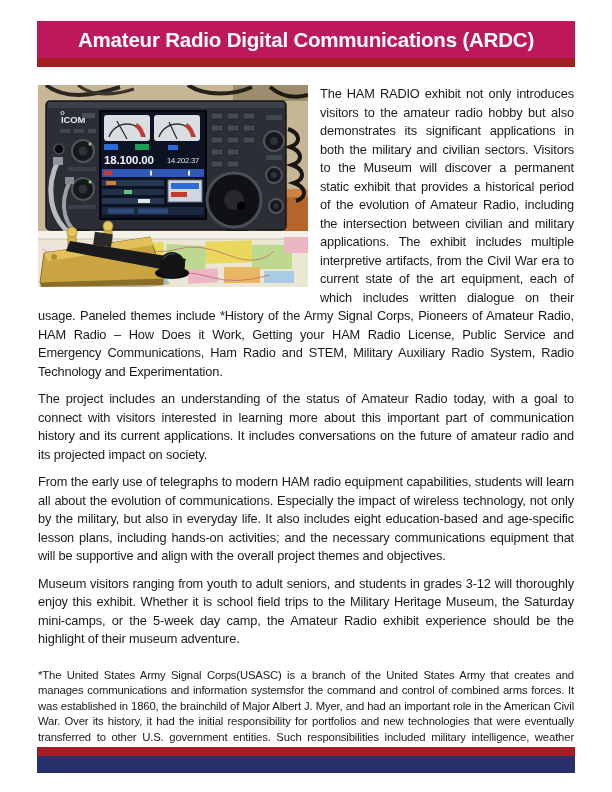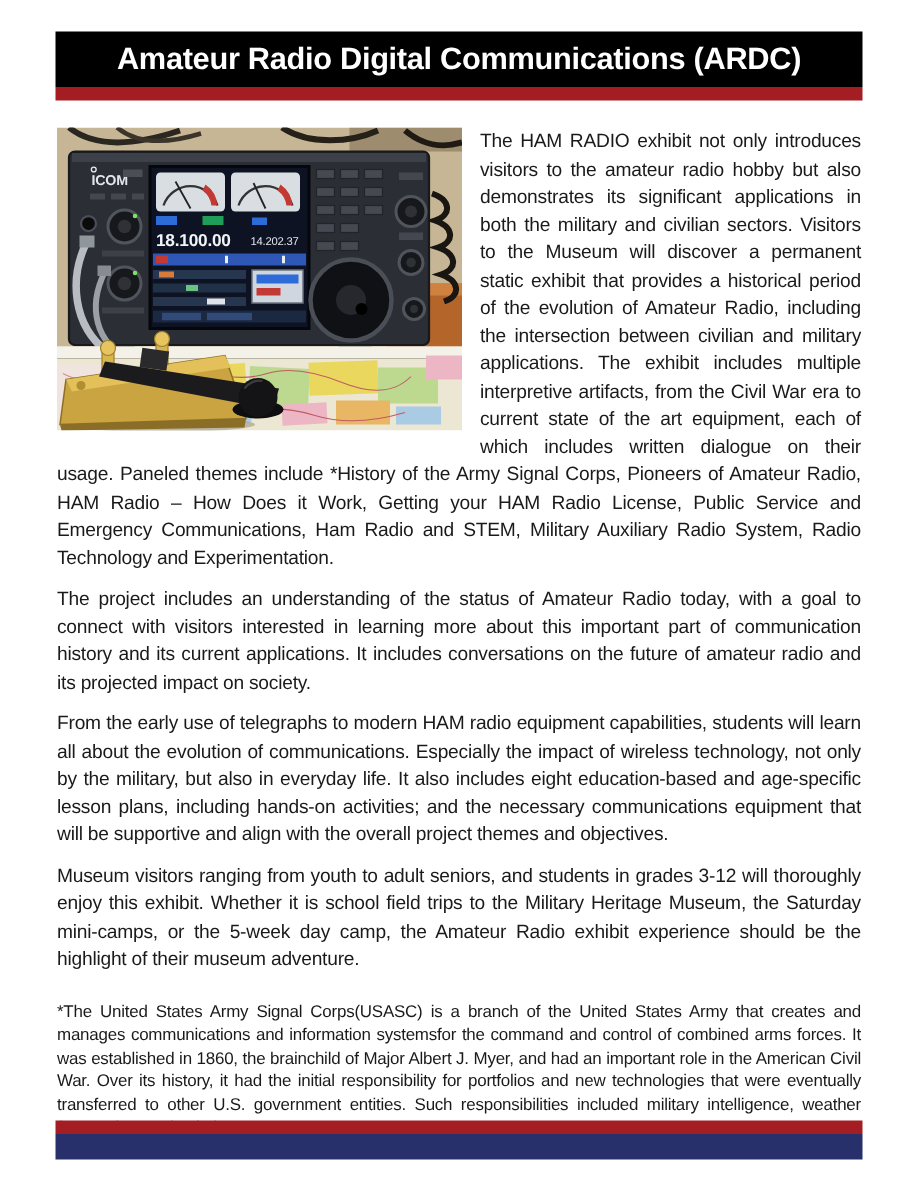--- a/index.html
+++ b/index.html
@@ -9,21 +9,21 @@
     position: relative;
     background: #ffffff;
     font-family: "Liberation Sans", sans-serif;
     color: #1a1a1a;
     overflow: hidden;
   }
 
   
   .banner { position: absolute; left: 37px; top: 21px; width: 538px; }
   .banner-blue {
-    height: 37px; background: #000000;
+    height: 37px; background: #be185d;
     display: flex; align-items: center; justify-content: center;
   }
   .banner-title {
     color: #ffffff; font-size: 20.5px; font-weight: bold;
     letter-spacing: -0.2px; white-space: nowrap;
   }
   .stripe-red { height: 9px; background: #a31d23; }
 
   
   .content {

